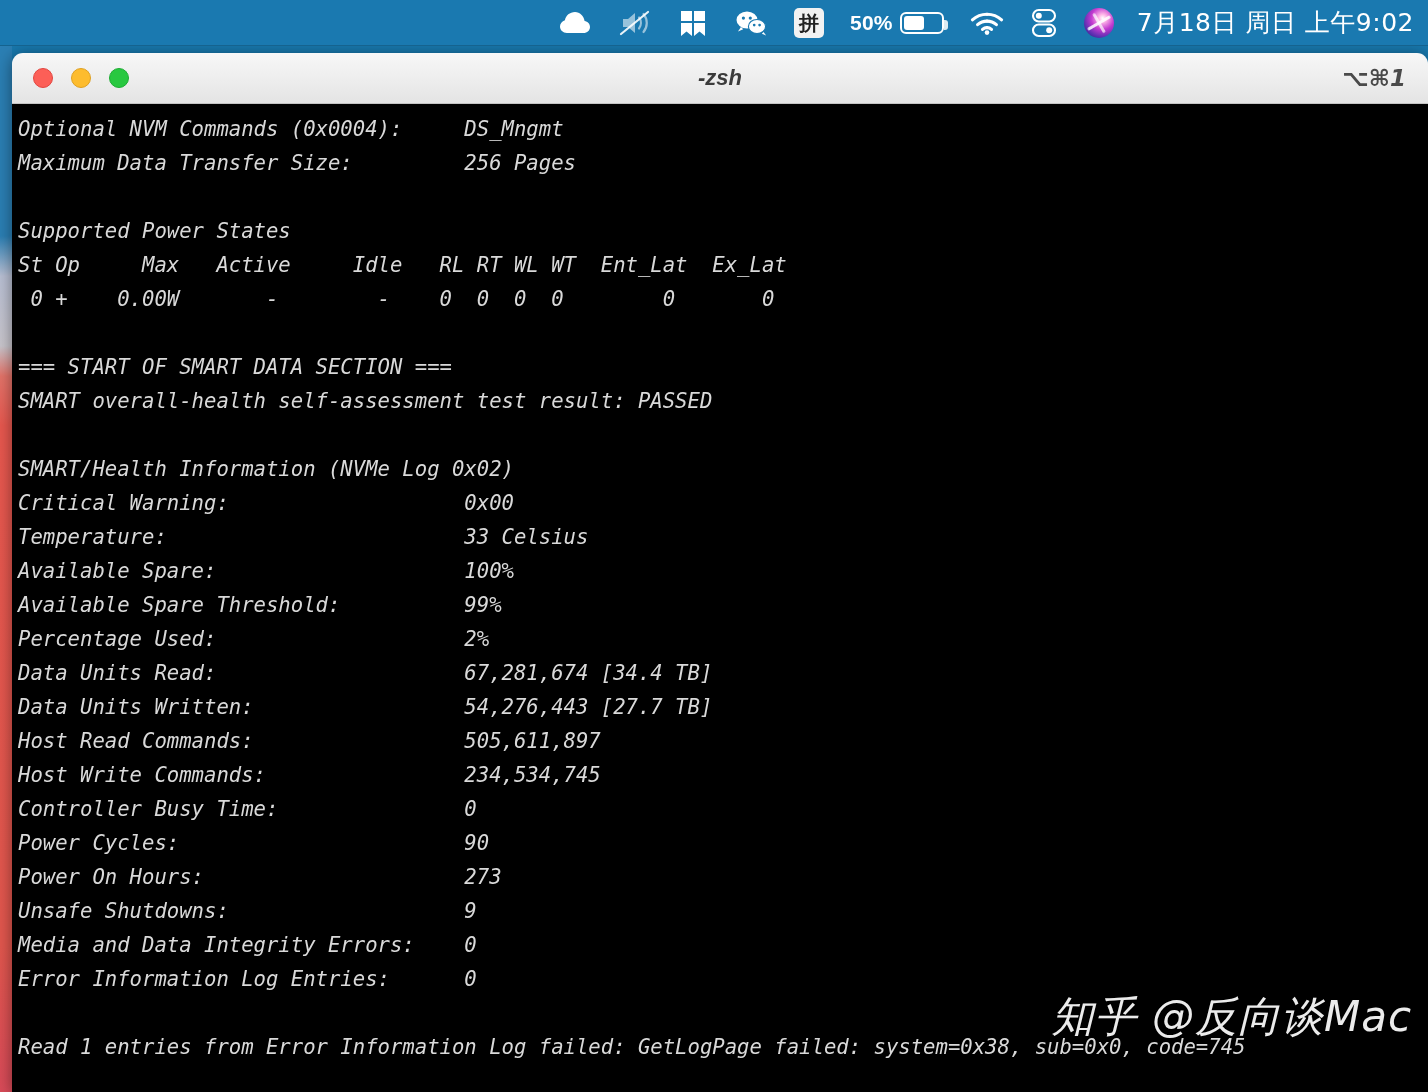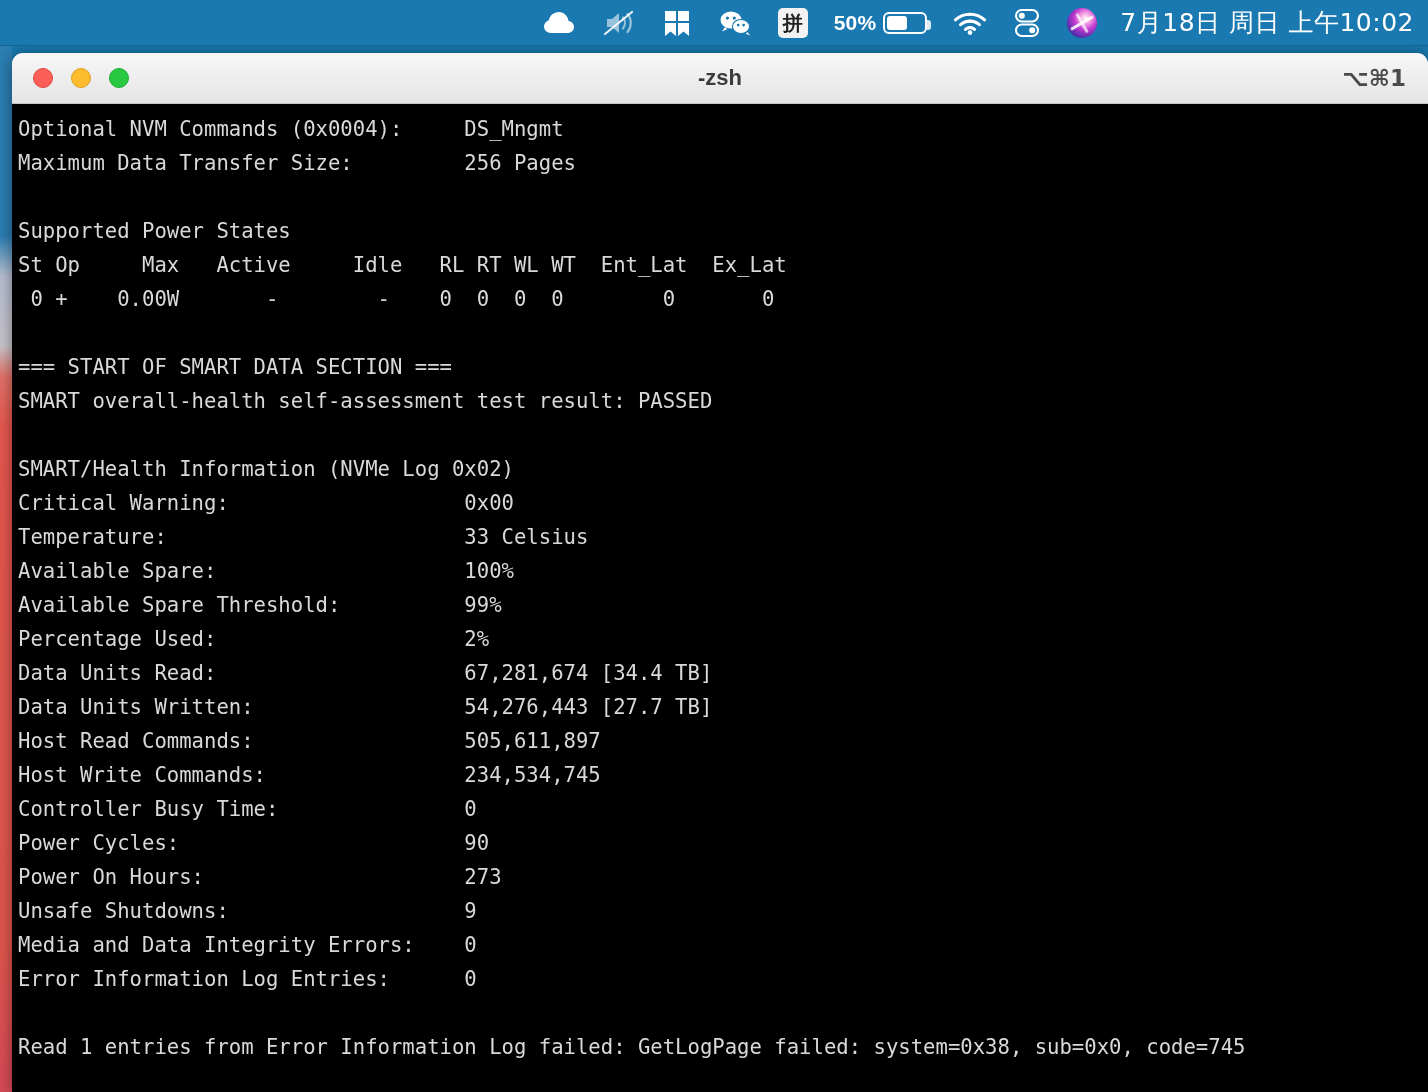--- a/index.html
+++ b/index.html
@@ -109,20 +109,21 @@
 
   
   #terminal-window {
     position:absolute;
     left:12px; top:53px;
     width:1416px; height:1039px;
     border-radius:11px 11px 0 0;
     overflow:hidden;
     box-shadow:0 2px 16px rgba(0,0,0,.45);
     z-index:20;
+    font-style:italic;
   }
   #titlebar {
     position:relative;
     height:51px; width:100%;
     background:linear-gradient(to bottom,#f7f7f7 0%,#ececec 60%,#e4e4e4 100%);
     border-bottom:1px solid #c4c4c4;
     display:flex; align-items:center;
   }
   #traffic-lights {
     display:flex; gap:18px; padding-left:21px;
@@ -253,21 +254,21 @@
           <circle cx="8.8" cy="7.75" r="3" fill="#fff"></circle>
           <rect x="3" y="16.5" width="22" height="11.5" rx="5.75" fill="none" stroke="#fff" stroke-width="2.1"></rect>
           <circle cx="19.2" cy="22.25" r="3" fill="#fff"></circle>
         </svg>
       </div>
 
       <div class="mb-item">
         <div class="siri-orb"></div>
       </div>
 
-      <div id="clock">7月18日 周日 上午10:02</div>
+      <div id="clock">7月18日 周日 上午9:02</div>
     </div>
   </div>
 
   <div id="terminal-window">
 
     <div id="titlebar">
       <div id="traffic-lights">
         <span class="tl tl-close"></span>
         <span class="tl tl-min"></span>
         <span class="tl tl-max"></span>
@@ -298,16 +299,17 @@
 Host Read Commands:                 505,611,897
 Host Write Commands:                234,534,745
 Controller Busy Time:               0
 Power Cycles:                       90
 Power On Hours:                     273
 Unsafe Shutdowns:                   9
 Media and Data Integrity Errors:    0
 Error Information Log Entries:      0
 
 Read 1 entries from Error Information Log failed: GetLogPage failed: system=0x38, sub=0x0, code=745</pre>
+      <div id="watermark">知乎 @反向谈Mac</div>
     </div>
 
   </div>
 </div>
 
 </body></html>

